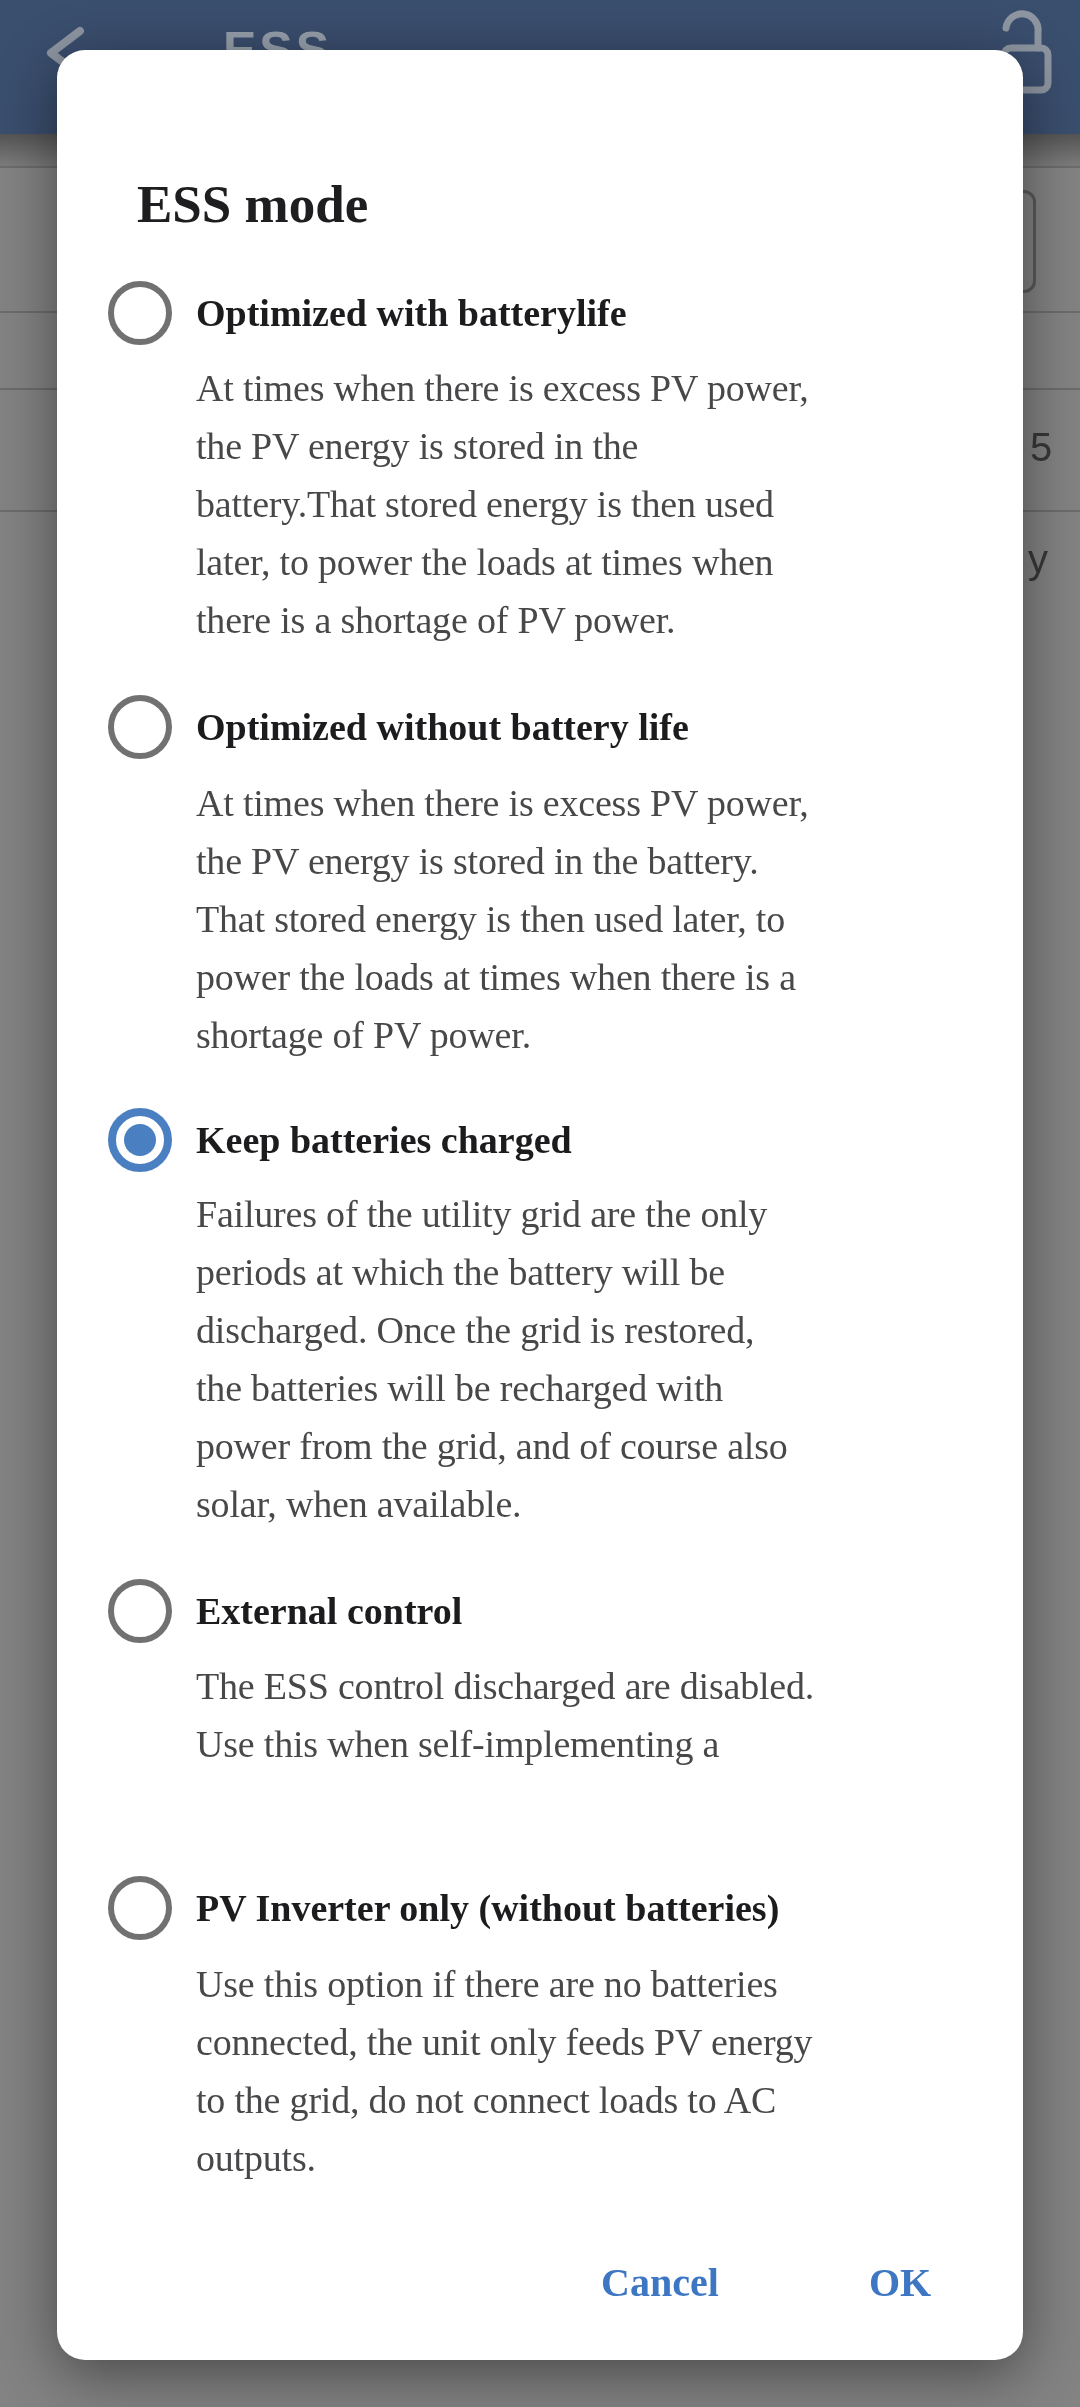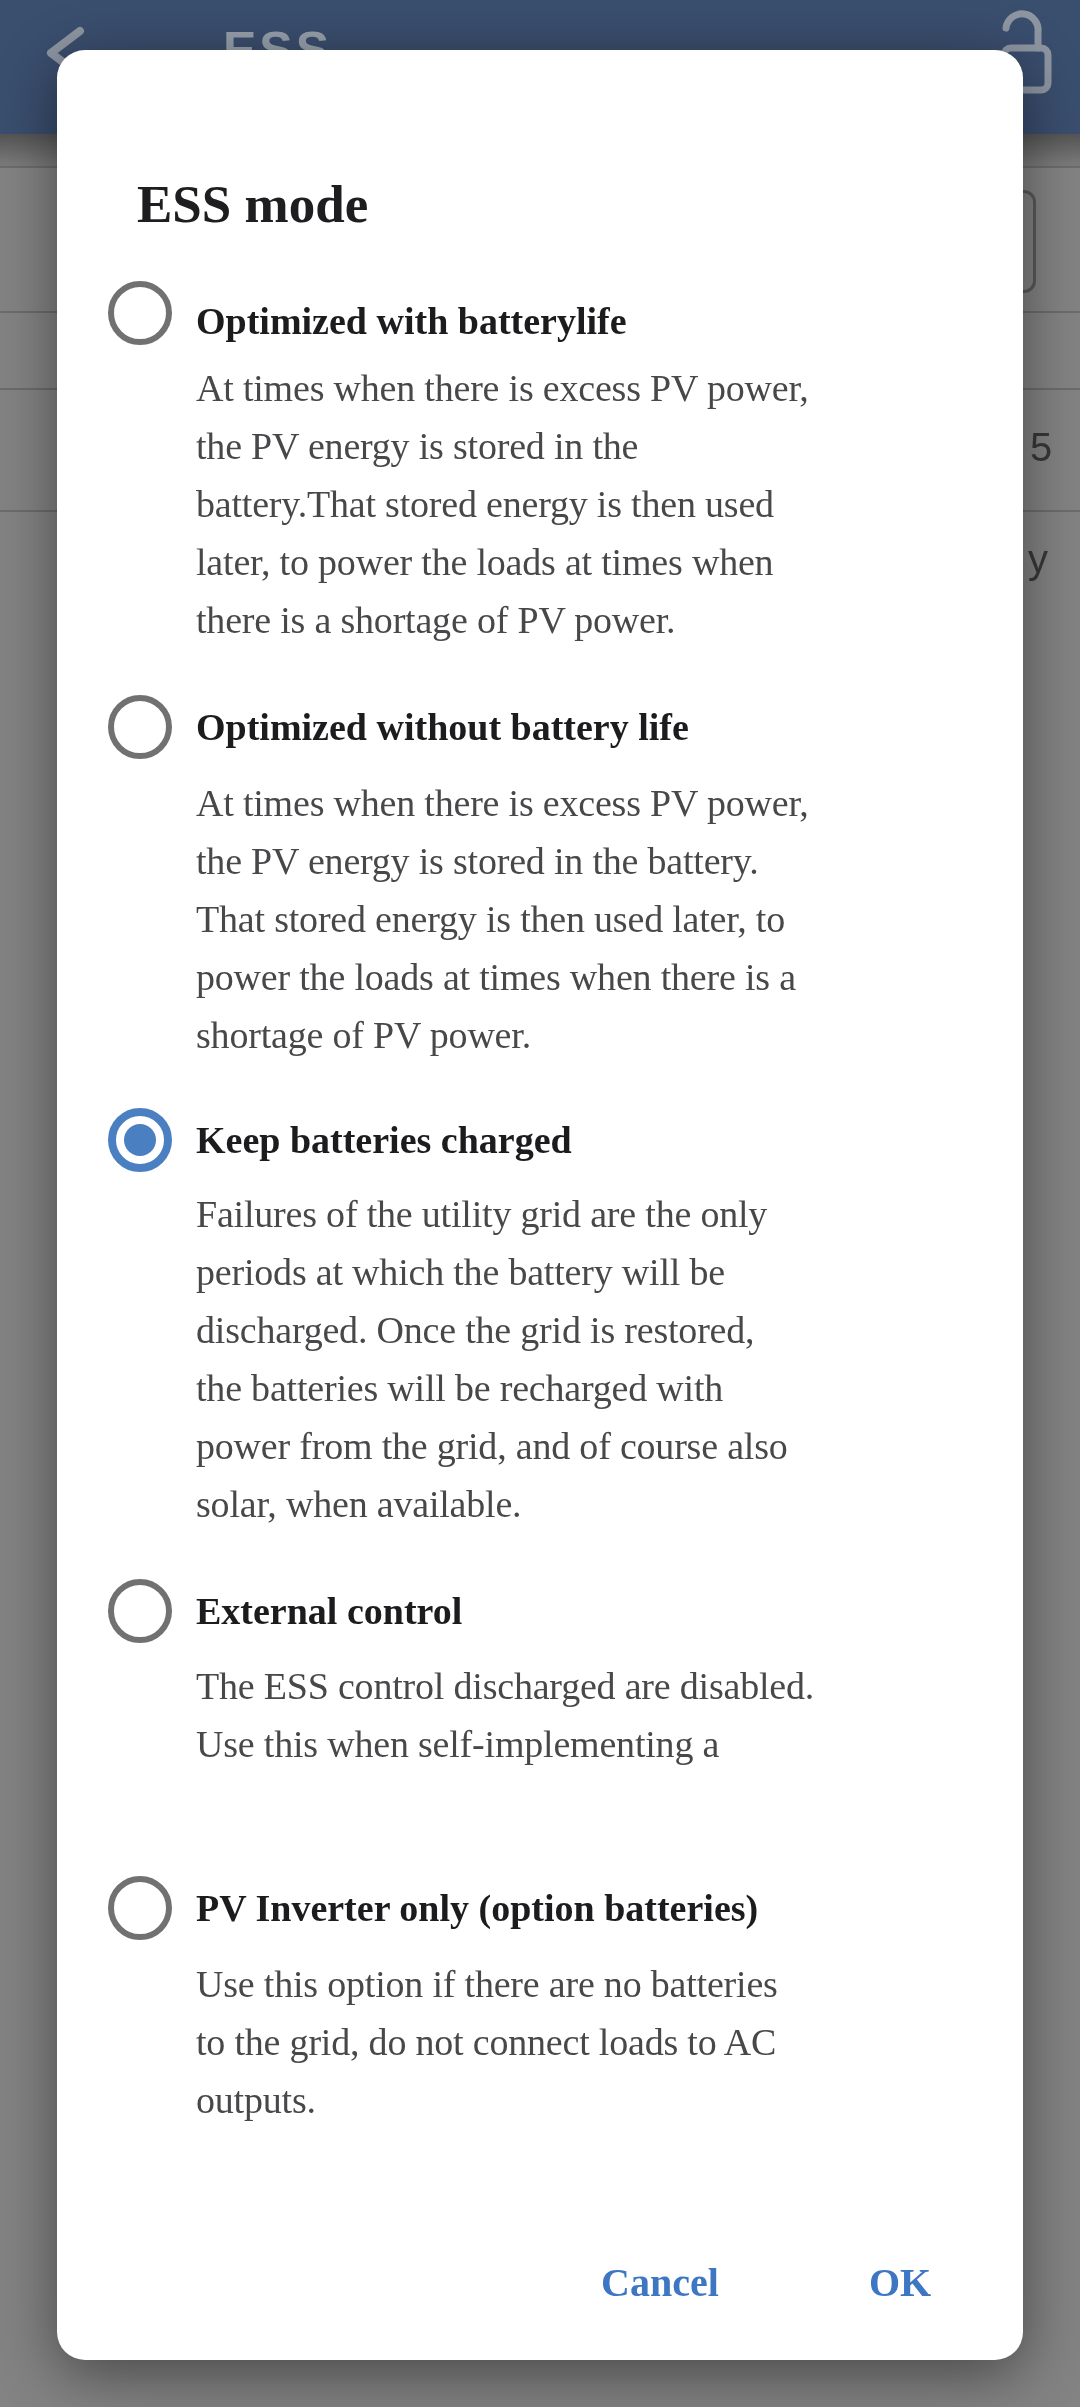--- a/index.html
+++ b/index.html
@@ -71,21 +71,21 @@
         </svg>
       </div>
     </div>
   </div>
 
   <div class="dialog">
     <div class="dialog-title">ESS mode</div>
 
     <div>
       <div class="radio" style="top:231px"></div>
-      <div class="opt-label" style="top:244px">Optimized with batterylife</div>
+      <div class="opt-label" style="top:236px">Optimized with batterylife</div>
       <div class="opt-desc" style="top:309px">
           <div>At times when there is excess PV power,</div>
           <div>the PV energy is stored in the</div>
           <div>battery.That stored energy is then used</div>
           <div>later, to power the loads at times when</div>
           <div>there is a shortage of PV power.</div>
         </div>
     </div>
 
     <div>
@@ -117,23 +117,24 @@
       <div class="radio" style="top:1529px"></div>
       <div class="opt-label" style="top:1534px">External control</div>
       <div class="opt-desc" style="top:1607px">
           <div>The ESS control discharged are disabled.</div>
           <div>Use this when self-implementing a</div>
         </div>
     </div>
 
     <div>
       <div class="radio" style="top:1826px"></div>
-      <div class="opt-label" style="top:1831px">PV Inverter only (option batteries)</div>
+      <div class="opt-label" style="top:1831px">PV Inverter only (without batteries)</div>
       <div class="opt-desc" style="top:1905px">
           <div>Use this option if there are no batteries</div>
+          <div>connected, the unit only feeds PV energy</div>
           <div>to the grid, do not connect loads to AC</div>
           <div>outputs.</div>
         </div>
     </div>
 
     <div class="btn-row">
       <div class="dlg-btn btn-cancel">Cancel</div>
       <div class="dlg-btn btn-ok">OK</div>
     </div>
   </div>

